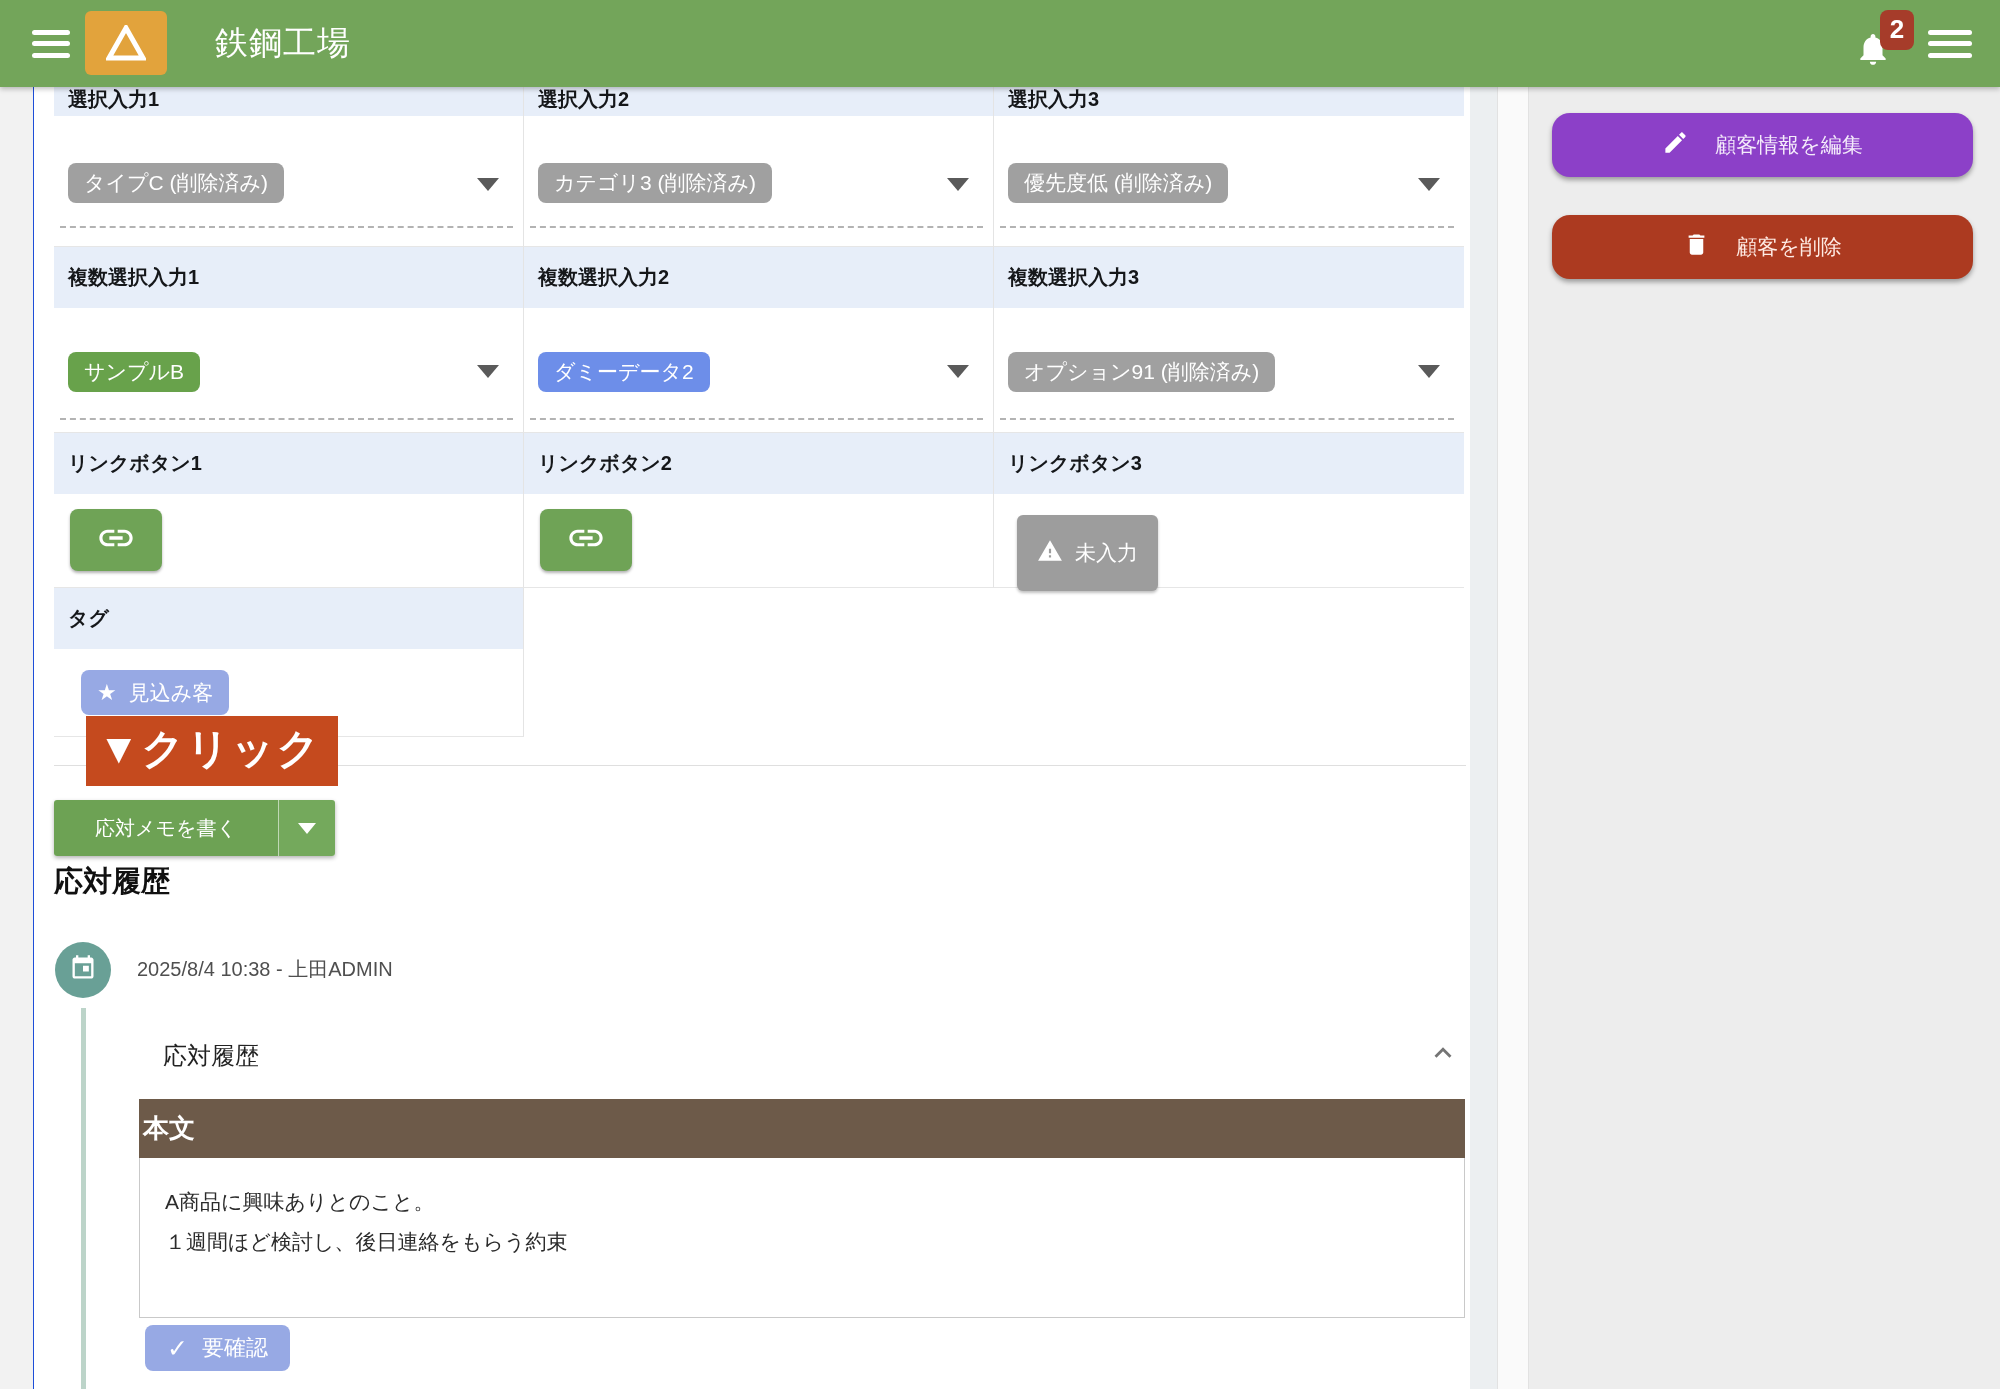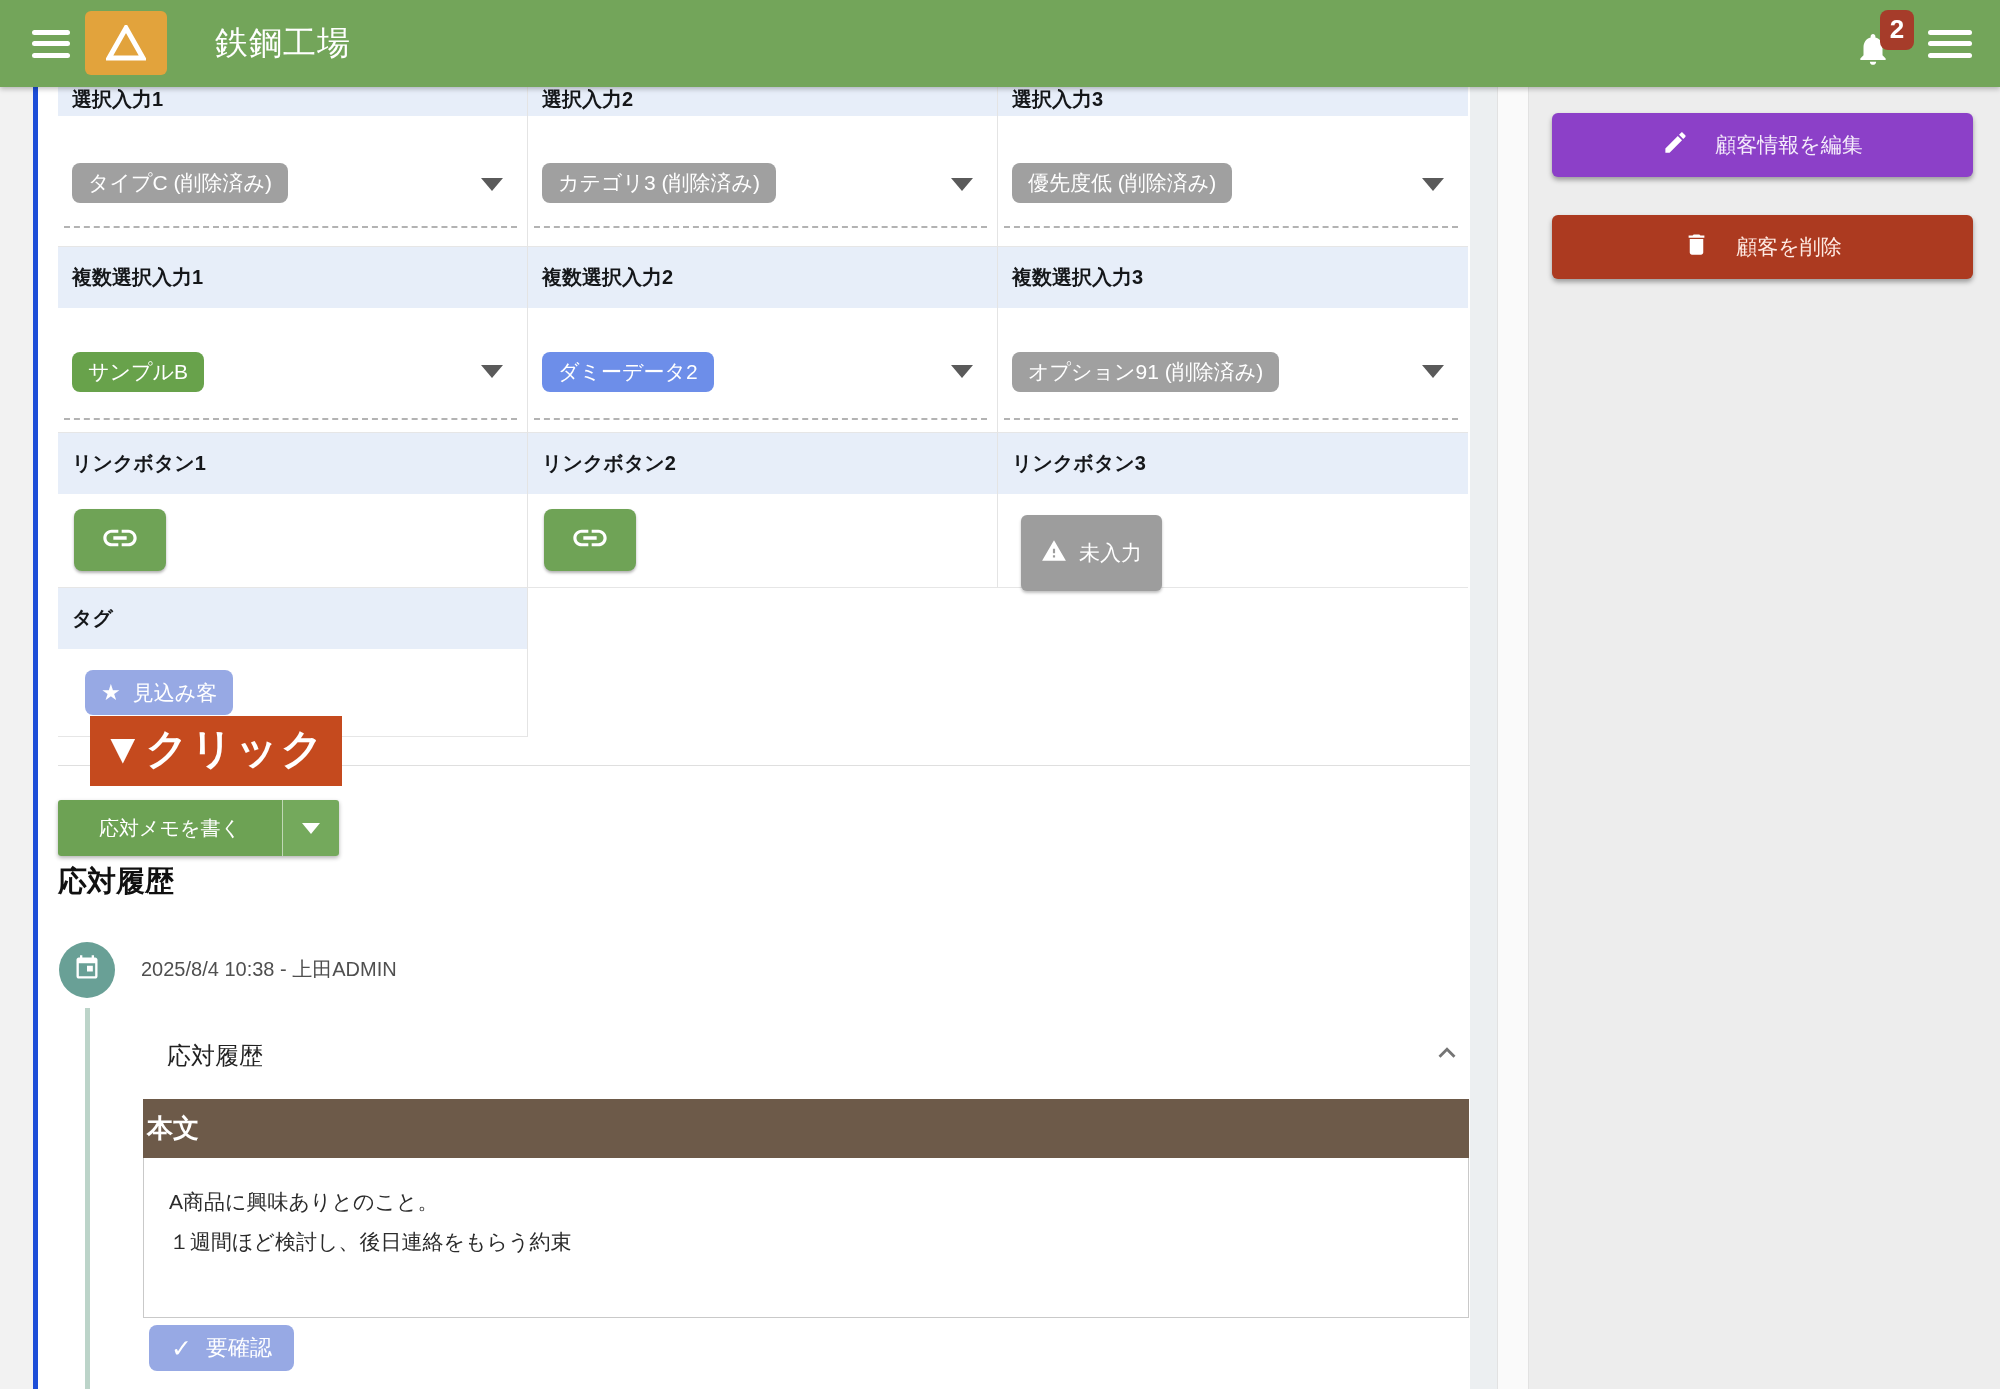--- a/index.html
+++ b/index.html
@@ -18,21 +18,21 @@
   .app-title{margin-left:145px;color:#fff;font-size:33px;font-weight:500;letter-spacing:1px;}
   .header-right{position:absolute;right:28px;top:0;height:87px;display:flex;align-items:center;gap:30px;}
   .bell-wrap{position:relative;width:44px;height:60px;}
   .bell-wrap svg{position:absolute;left:0;top:16px;width:38px;height:38px;fill:#fff;}
   .badge{position:absolute;left:26px;top:-4px;min-width:34px;height:40px;background:#a63c2a;border-radius:8px;
     color:#fff;font-size:26px;font-weight:bold;display:flex;align-items:center;justify-content:center;}
   .hb-right{width:44px;height:28px;}
 
   
   .left-strip{position:absolute;left:0;top:87px;width:33px;height:1302px;background:#f2f2f2;}
-  .main-panel{position:absolute;left:33px;top:0;width:1437px;height:1389px;background:#fff;border-left:5px solid #1d4ed8;}
+  .main-panel{position:absolute;left:33px;top:0;width:1437px;height:1389px;background:#fff;border-left:1px solid #1d4ed8;}
   .scroll-gap{position:absolute;left:1470px;top:87px;width:27px;height:1302px;background:#eceff1;}
   .scrollbar{position:absolute;left:1497px;top:87px;width:30px;height:1302px;background:#fafafa;
     border-left:1px solid #e2e2e2;border-right:1px solid #e2e2e2;}
   .sidebar{position:absolute;left:1529px;top:87px;width:471px;height:1302px;background:#ededed;}
 
   
   .form-table{position:absolute;left:20px;top:55px;width:1410px;display:grid;
     grid-template-columns:470px 470px 470px;
     grid-template-rows:61px 131px 61px 125px 61px 94px 61px 88px;z-index:1;}
   .cell{position:relative;box-sizing:border-box;}
@@ -97,21 +97,21 @@
   .content-box{position:absolute;left:105px;top:1099px;width:1326px;}
   .content-box .hd{height:59px;background:#6d5a49;color:#fff;font-size:26px;font-weight:bold;
     display:flex;align-items:center;padding-left:4px;box-sizing:border-box;}
   .content-box .bd{box-sizing:border-box;border:1px solid #c9c9c9;border-top:none;height:160px;
     padding:24px 0 0 25px;font-size:21px;color:#2b2b2b;line-height:40px;}
   .status-chip{position:absolute;left:111px;top:1325px;height:46px;background:#97a9e4;border-radius:8px;
     display:inline-flex;align-items:center;gap:14px;padding:0 22px;color:#fff;font-size:22px;}
   .status-chip .ck{font-size:25px;font-weight:bold;}
 
   
-  .side-btn{position:absolute;left:23px;width:421px;height:64px;border-radius:6px;color:#fff;
+  .side-btn{position:absolute;left:23px;width:421px;height:64px;border-radius:18px;color:#fff;
     display:flex;align-items:center;justify-content:center;gap:26px;font-size:21px;cursor:pointer;
     box-shadow:0 3px 5px rgba(0,0,0,0.35);}
   .side-btn svg{width:27px;height:27px;fill:#fff;}
   .btn-edit{top:26px;background:#8c40c8;color:#f4ebfb;}
   .btn-delete{top:128px;background:#ac3a20;color:#ffece5;}
 </style>
 </head>
 <body>
 
 <div class="canvas">

